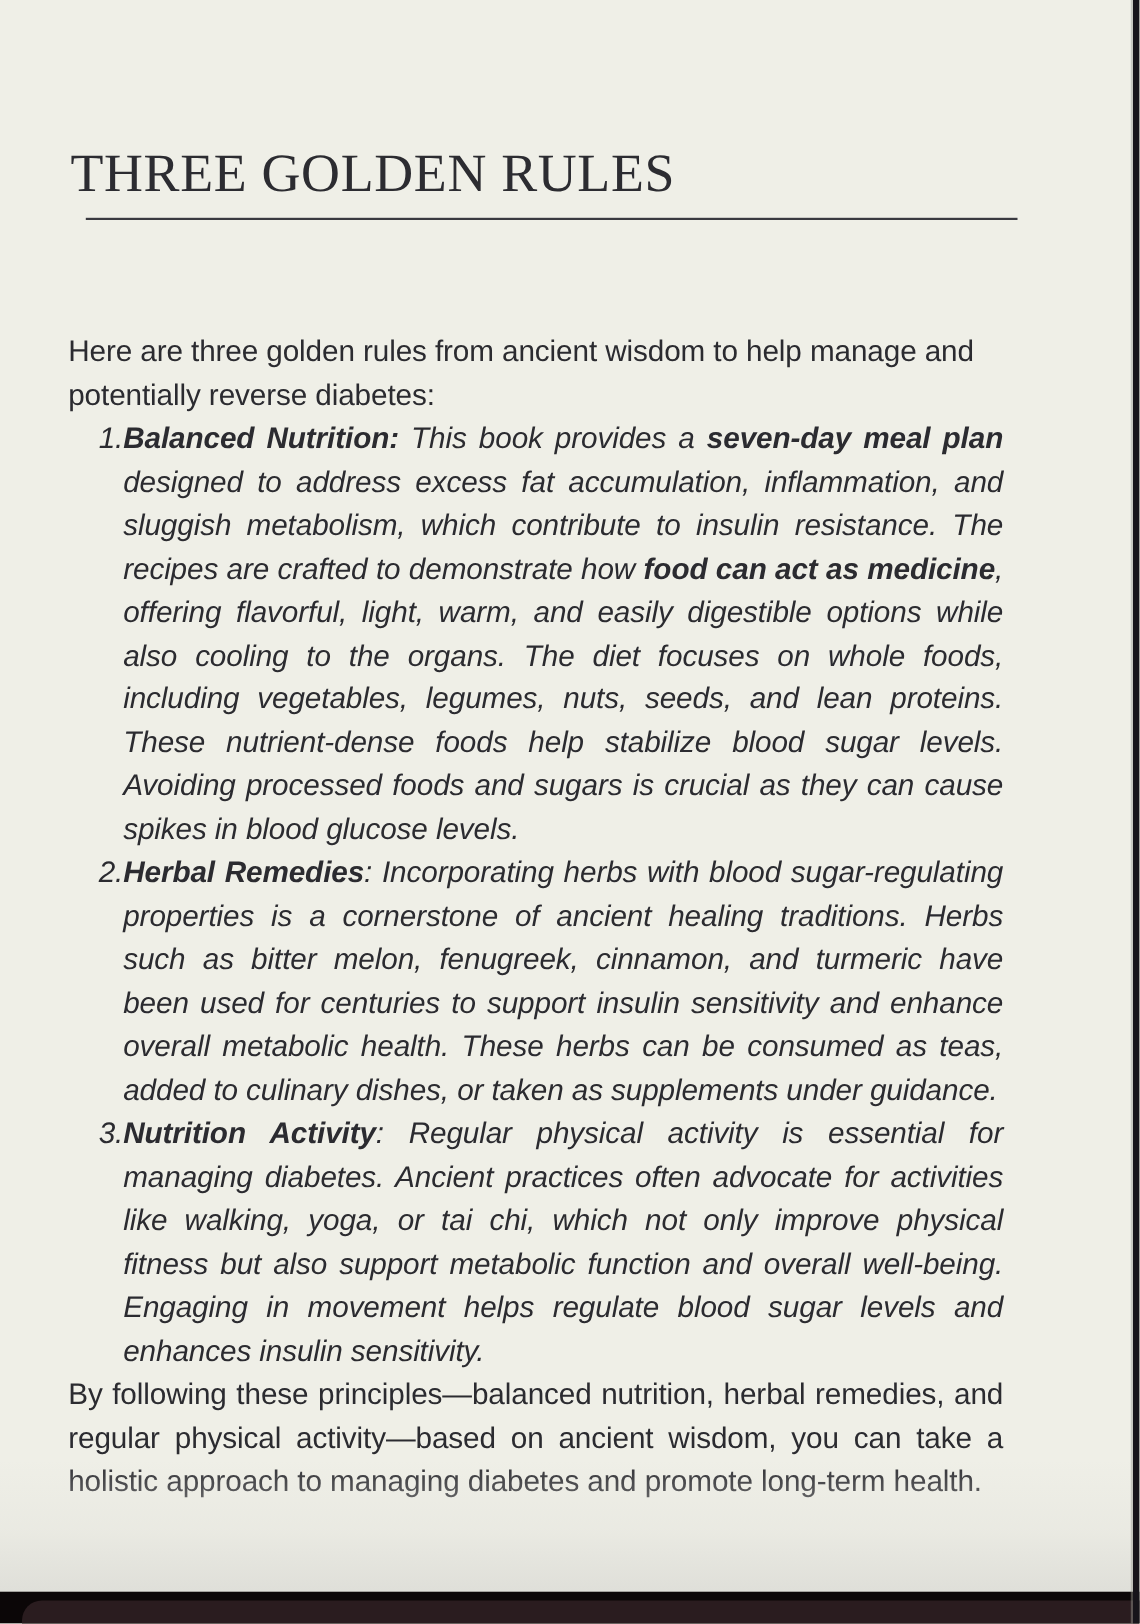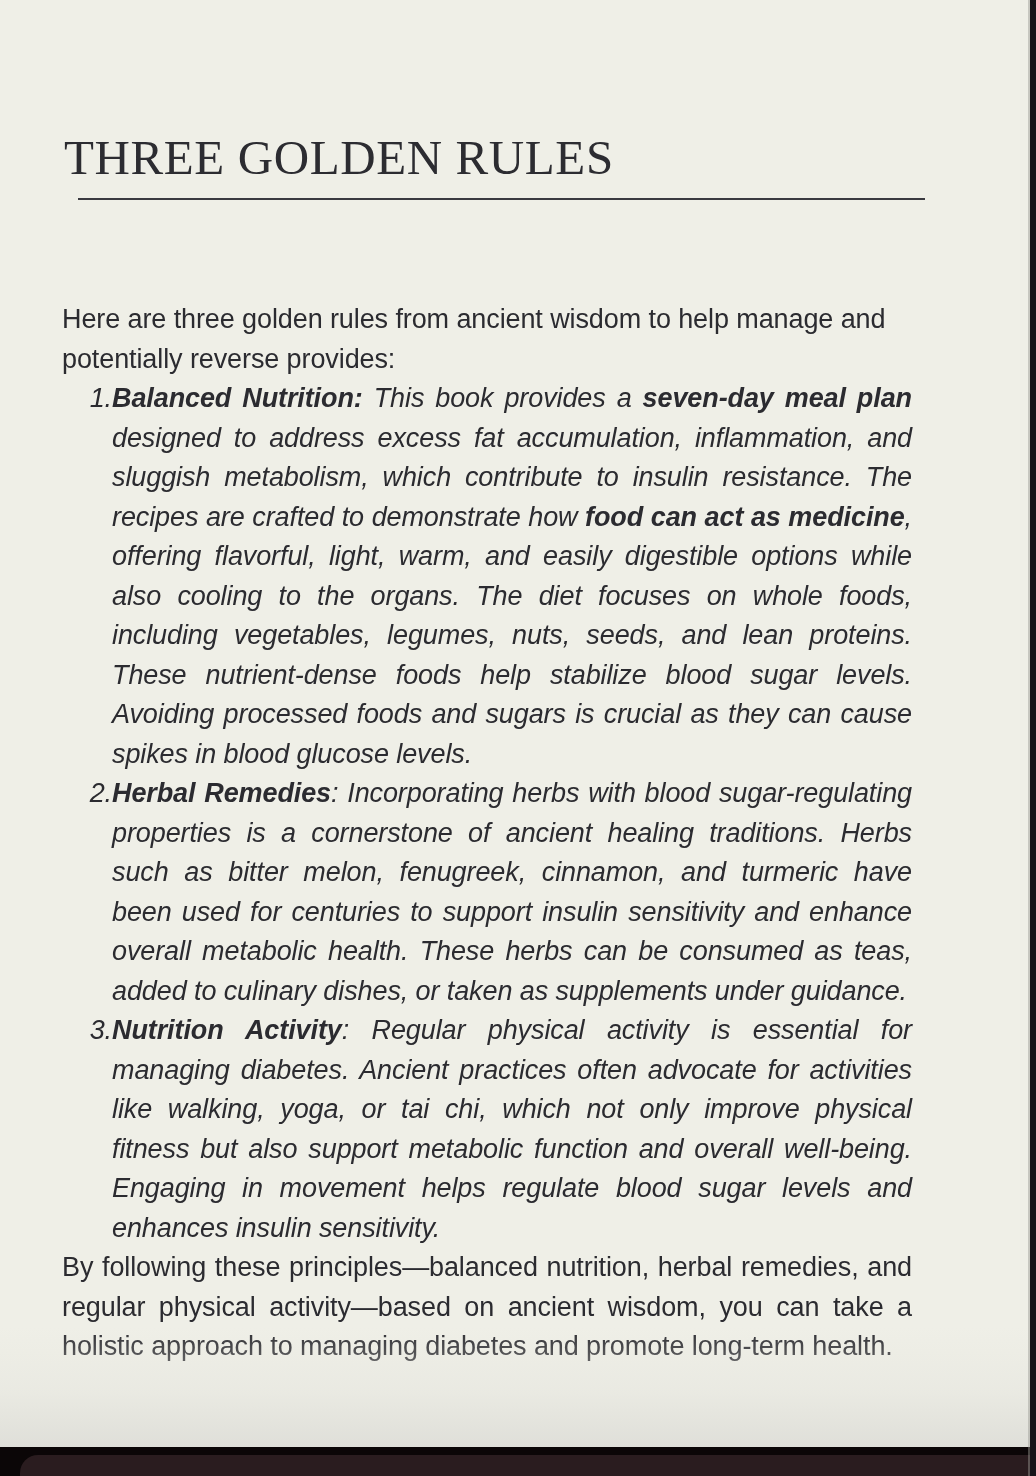--- a/index.html
+++ b/index.html
@@ -162,21 +162,21 @@
 
 <div class="page">
 
   <div class="title-block">
     <h1 class="page-title">THREE GOLDEN RULES</h1>
     <div class="title-rule"></div>
   </div>
 
   <div class="body-wrap">
 
-    <p class="intro">Here are three golden rules from ancient wisdom to help manage and potentially reverse provides:</p>
+    <p class="intro">Here are three golden rules from ancient wisdom to help manage and potentially reverse diabetes:</p>
 
     <ol class="rules">
 
       <li>
         <b>Balanced Nutrition:</b><span> This book provides a </span><b>seven-day meal plan</b><span> designed to address excess fat accumulation, inflammation, and sluggish metabolism, which contribute to insulin resistance. The recipes are crafted to demonstrate how </span><b>food can act as medicine</b><span>, offering flavorful, light, warm, and easily digestible options while also cooling to the organs. The diet focuses on whole foods, including vegetables, legumes, nuts, seeds, and lean proteins. These nutrient-dense foods help stabilize blood sugar levels. Avoiding processed foods and sugars is crucial as they can cause spikes in blood glucose levels.</span>
       </li>
 
       <li>
         <b>Herbal Remedies</b><span>: Incorporating herbs with blood sugar-regulating properties is a cornerstone of ancient healing traditions. Herbs such as bitter melon, fenugreek, cinnamon, and turmeric have been used for centuries to support insulin sensitivity and enhance overall metabolic health. These herbs can be consumed as teas, added to culinary dishes, or taken as supplements under guidance.</span>
       </li>

